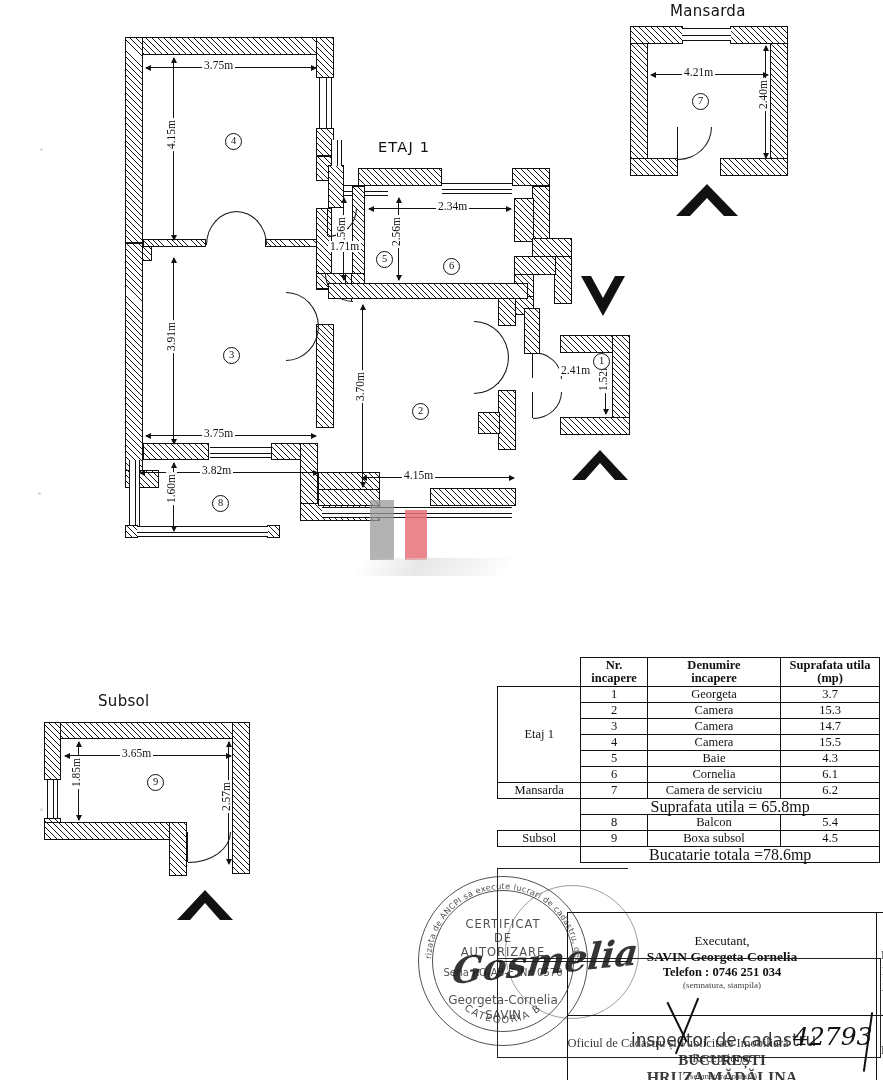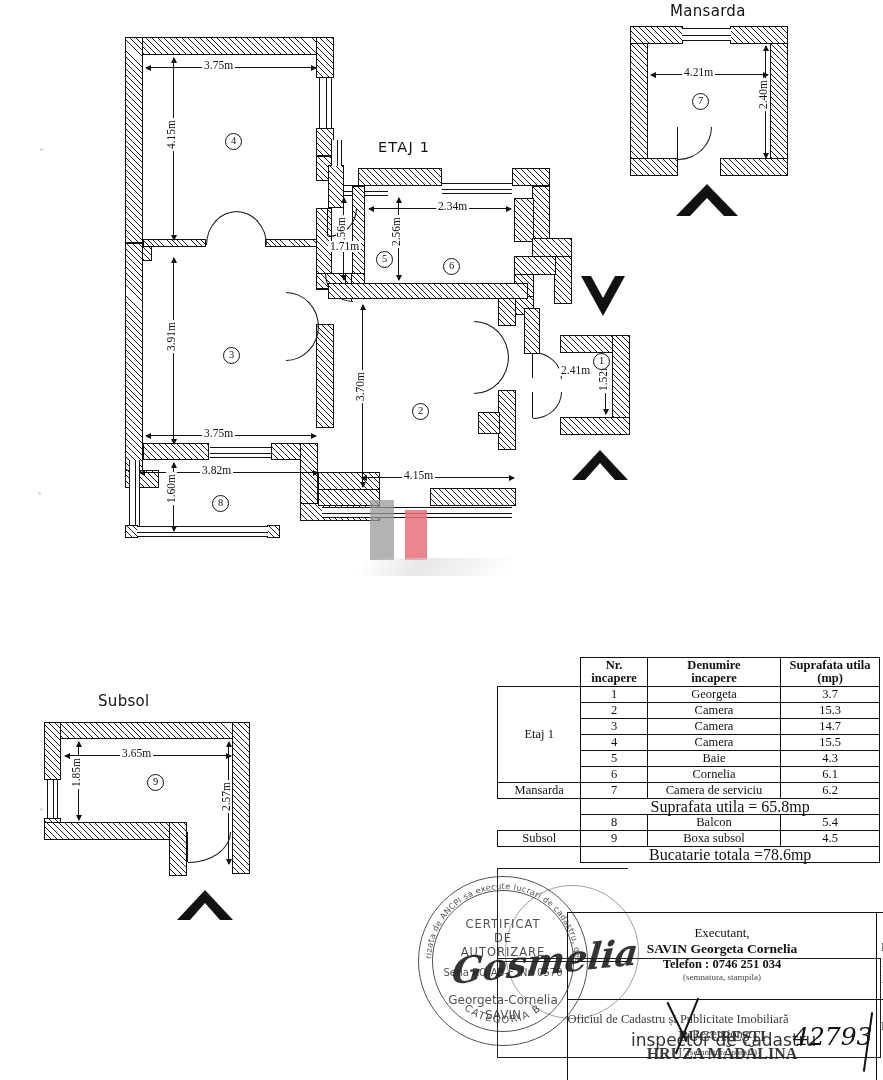--- a/index.html
+++ b/index.html
@@ -52,21 +52,21 @@
 
   
   .tbl{position:absolute;border-collapse:collapse;font-family:"Liberation Serif",serif;font-size:12.5px;}
   .tbl td,.tbl th{border:1px solid #111;text-align:center;padding:1px 3px;line-height:13px;}
   .tbl th{font-weight:bold;font-size:12.5px;}
   .tbl td.lvl{font-size:12.5px;}
   .sumrow td{font-size:16px;}
 
   
   .sig{position:absolute;border-collapse:collapse;font-family:"Liberation Serif",serif;}
-  .sig td{border:1px solid #111;vertical-align:top;padding:12px 4px;}
+  .sig td{border:1px solid #111;vertical-align:top;padding:20px 4px;}
   .b{font-weight:bold;}
   .c{text-align:center;}
   .small{font-size:9px;color:#444;}
 
   
   .stamp{position:absolute;width:168px;height:168px;border-radius:50%;
     border:1.6px solid #2b2b2b;color:#2b2b2b;opacity:.82;}
   .stamp .inner{position:absolute;inset:13px;border-radius:50%;border:1.1px solid #2b2b2b;}
   .stamp .ctxt{position:absolute;left:0;right:0;text-align:center;font-family:"DejaVu Sans",sans-serif;}
   .arcsvg{position:absolute;inset:0;}

